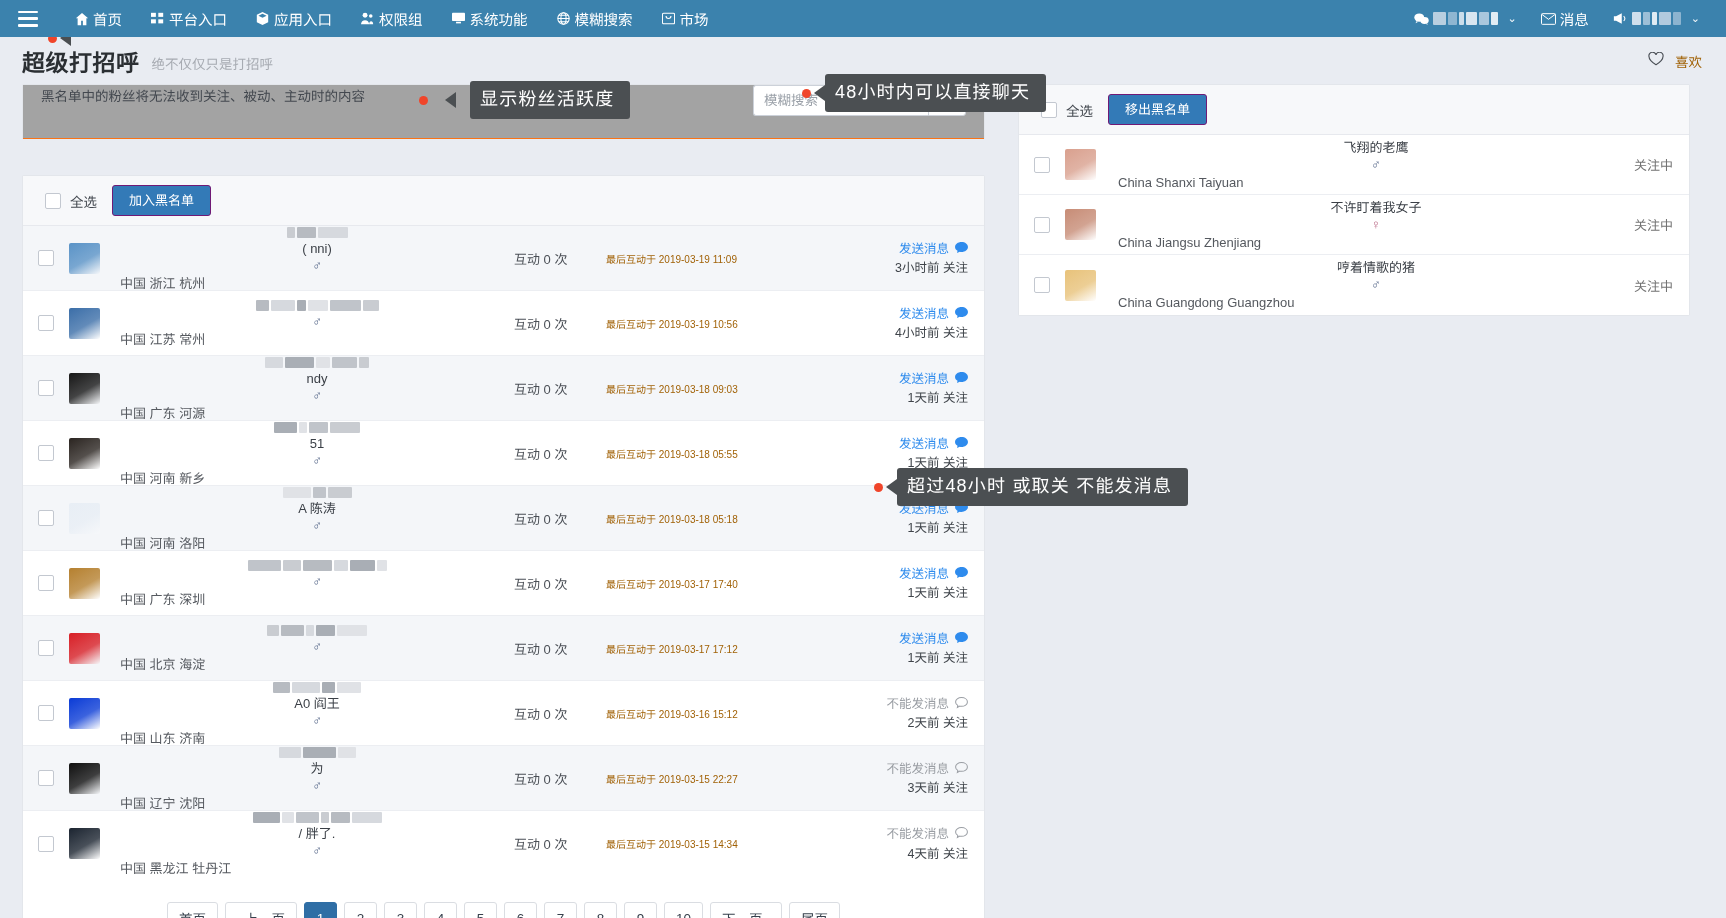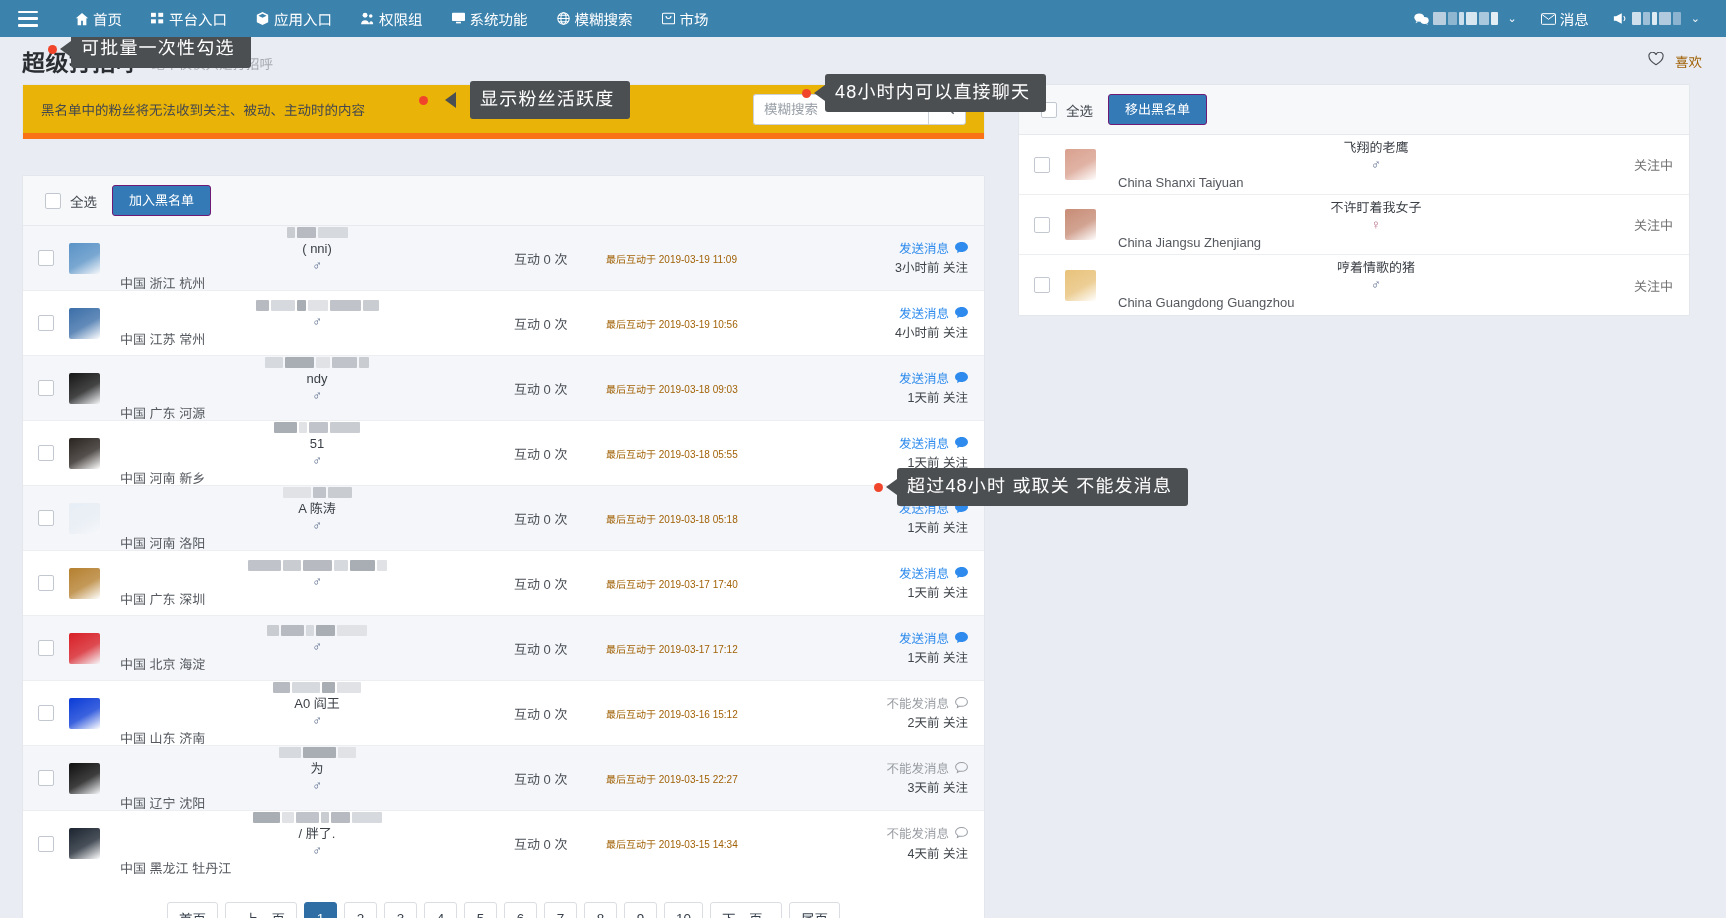--- a/index.html
+++ b/index.html
@@ -73,24 +73,24 @@
   .card {
     background: #ffffff;
     border: 1px solid #e3e6eb;
     border-radius: 2px;
   }
   .left-col { width: 963px; flex: 0 0 963px; }
   .right-col { width: 672px; flex: 0 0 672px; }
 
   
   .noticebar {
-    display: flex; align-items: center;
+    display: flex; align-items: flex-start;
     height: 54px;
-    background: #eab308;
-    border-bottom: 6px solid #f97316;
+    background: #a3a3a3;
+    border-bottom: 1px solid #f97316;
     padding: 0 18px;
   }
   .notice-text { font-size: 13.5px; color: #43484f; }
   .searchgrp { margin-left: auto; display: flex; align-items: stretch; }
   .searchgrp input {
     width: 175px; height: 31px;
     border: 1px solid #ccd1d9; border-right: none;
     border-radius: 3px 0 0 3px;
     padding: 0 10px; font-size: 13.5px; color: #43484f;
     background: #fff; outline: none;
@@ -795,21 +795,20 @@
             </div>
             <div class="b-status">关注中</div>
           </div>
         </div>
     </div>
   </div>
 
   <div class="callout" style="left:48px;top:-54px;">
     <span class="dot"></span>
     <span class="tip-arrow"></span>
-    <span class="tip-body">可批量一次性勾选</span>
   </div>
 
   <div class="callout" style="left:419px;top:-3px;gap:14px;">
     <span class="dot"></span>
     <span class="tip-arrow"></span>
     <span class="tip-body">显示粉丝活跃度</span>
   </div>
 
   <div class="callout" style="left:802px;top:-10px;">
     <span class="dot"></span>

